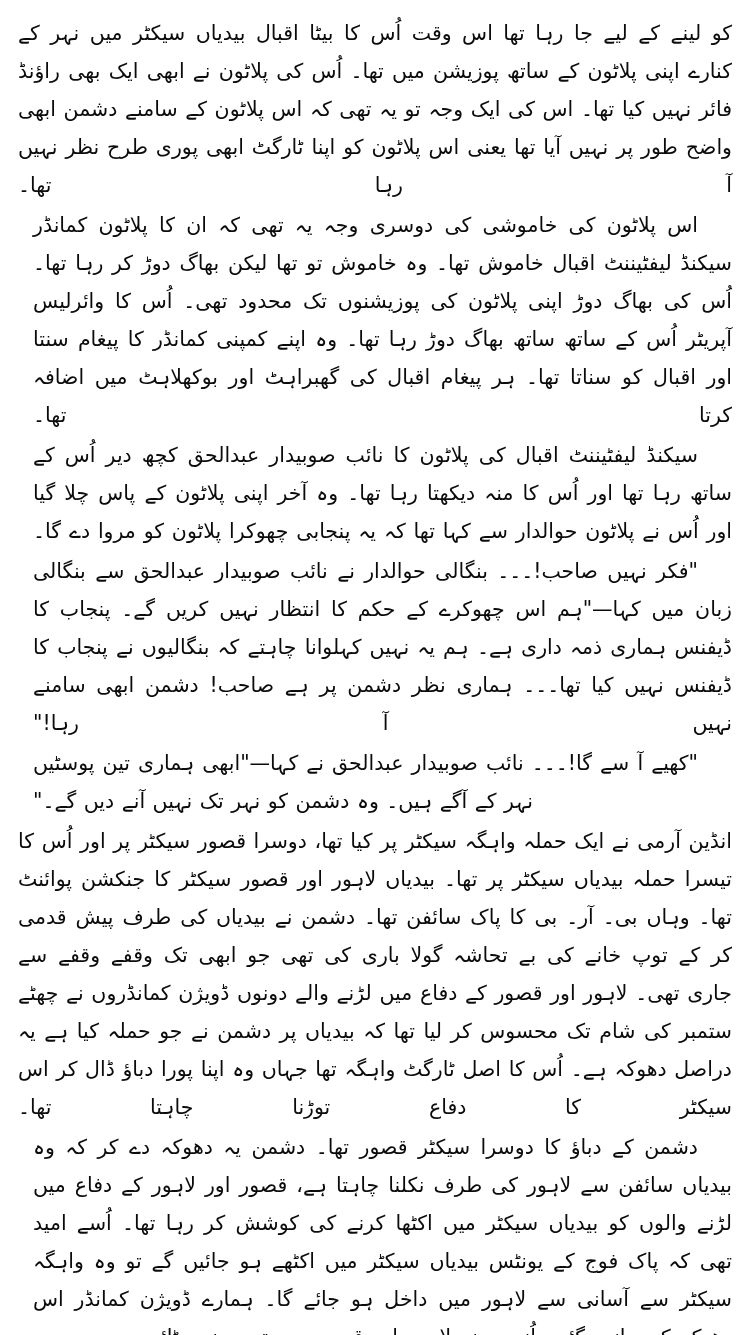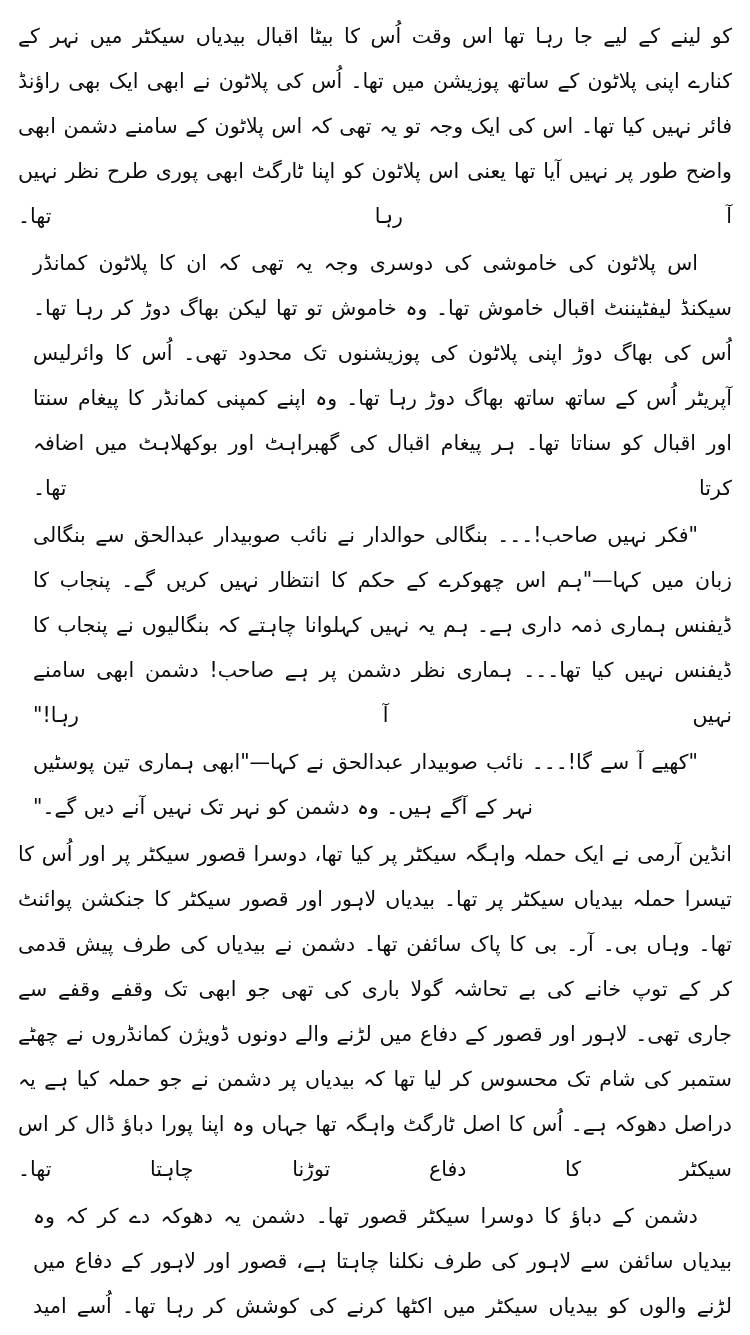--- a/index.html
+++ b/index.html
@@ -27,21 +27,21 @@
     text-align-last: justify;
     unicode-bidi: embed;
   }
   .para {
     direction: rtl;
     text-align: justify;
     text-align-last: justify;
     color: #0b0b0b;
     font-family: "DejaVu Sans", sans-serif;
     font-size: 20.5px;
-    line-height: 45px;
+    line-height: 38px;
     letter-spacing: 0px;
     word-spacing: 1px;
     margin: 0 0 2px 0;
     text-justify: inter-word;
   }
   .para.indent {
     text-indent: 34px;
     margin-left: 15px;
   }
   .para.last-left {
@@ -52,18 +52,19 @@
     transform: none;
   }
 </style>
 </head>
 <body>
 
 <div id="page">
   <div class="doc">
     <p class="para">کو لینے کے لیے جا رہا تھا اس وقت اُس کا بیٹا اقبال بیدیاں سیکٹر میں نہر کے کنارے اپنی پلاٹون کے ساتھ پوزیشن میں تھا۔ اُس کی پلاٹون نے ابھی ایک بھی راؤنڈ فائر نہیں کیا تھا۔ اس کی ایک وجہ تو یہ تھی کہ اس پلاٹون کے سامنے دشمن ابھی واضح طور پر نہیں آیا تھا یعنی اس پلاٹون کو اپنا ٹارگٹ ابھی پوری طرح نظر نہیں آ رہا تھا۔</p>
     <p class="para indent">اس پلاٹون کی خاموشی کی دوسری وجہ یہ تھی کہ ان کا پلاٹون کمانڈر سیکنڈ لیفٹیننٹ اقبال خاموش تھا۔ وہ خاموش تو تھا لیکن بھاگ دوڑ کر رہا تھا۔ اُس کی بھاگ دوڑ اپنی پلاٹون کی پوزیشنوں تک محدود تھی۔ اُس کا وائرلیس آپریٹر اُس کے ساتھ ساتھ بھاگ دوڑ رہا تھا۔ وہ اپنے کمپنی کمانڈر کا پیغام سنتا اور اقبال کو سناتا تھا۔ ہر پیغام اقبال کی گھبراہٹ اور بوکھلاہٹ میں اضافہ کرتا تھا۔</p>
+    <p class="para indent">سیکنڈ لیفٹیننٹ اقبال کی پلاٹون کا نائب صوبیدار عبدالحق کچھ دیر اُس کے ساتھ رہا تھا اور اُس کا منہ دیکھتا رہا تھا۔ وہ آخر اپنی پلاٹون کے پاس چلا گیا اور اُس نے پلاٹون حوالدار سے کہا تھا کہ یہ پنجابی چھوکرا پلاٹون کو مروا دے گا۔</p>
     <p class="para indent">"فکر نہیں صاحب!۔۔۔ بنگالی حوالدار نے نائب صوبیدار عبدالحق سے بنگالی زبان میں کہا—"ہم اس چھوکرے کے حکم کا انتظار نہیں کریں گے۔ پنجاب کا ڈیفنس ہماری ذمہ داری ہے۔ ہم یہ نہیں کہلوانا چاہتے کہ بنگالیوں نے پنجاب کا ڈیفنس نہیں کیا تھا۔۔۔ ہماری نظر دشمن پر ہے صاحب! دشمن ابھی سامنے نہیں آ رہا!"</p>
     <p class="para indent last-left">"کھیے آ سے گا!۔۔۔ نائب صوبیدار عبدالحق نے کہا—"ابھی ہماری تین پوسٹیں نہر کے آگے ہیں۔ وہ دشمن کو نہر تک نہیں آنے دیں گے۔"</p>
     <p class="para">انڈین آرمی نے ایک حملہ واہگہ سیکٹر پر کیا تھا، دوسرا قصور سیکٹر پر اور اُس کا تیسرا حملہ بیدیاں سیکٹر پر تھا۔ بیدیاں لاہور اور قصور سیکٹر کا جنکشن پوائنٹ تھا۔ وہاں بی۔ آر۔ بی کا پاک سائفن تھا۔ دشمن نے بیدیاں کی طرف پیش قدمی کر کے توپ خانے کی بے تحاشہ گولا باری کی تھی جو ابھی تک وقفے وقفے سے جاری تھی۔ لاہور اور قصور کے دفاع میں لڑنے والے دونوں ڈویژن کمانڈروں نے چھٹے ستمبر کی شام تک محسوس کر لیا تھا کہ بیدیاں پر دشمن نے جو حملہ کیا ہے یہ دراصل دھوکہ ہے۔ اُس کا اصل ٹارگٹ واہگہ تھا جہاں وہ اپنا پورا دباؤ ڈال کر اس سیکٹر کا دفاع توڑنا چاہتا تھا۔</p>
     <p class="para indent last-left">دشمن کے دباؤ کا دوسرا سیکٹر قصور تھا۔ دشمن یہ دھوکہ دے کر کہ وہ بیدیاں سائفن سے لاہور کی طرف نکلنا چاہتا ہے، قصور اور لاہور کے دفاع میں لڑنے والوں کو بیدیاں سیکٹر میں اکٹھا کرنے کی کوشش کر رہا تھا۔ اُسے امید تھی کہ پاک فوج کے یونٹس بیدیاں سیکٹر میں اکٹھے ہو جائیں گے تو وہ واہگہ سیکٹر سے آسانی سے لاہور میں داخل ہو جائے گا۔ ہمارے ڈویژن کمانڈر اس دھوکے کو بھانپ گئے۔ اُنہوں نے لاہور اور قصور سے توجہ نہ ہٹائی۔ وہ یہ بھی دیکھ رہے تھے کہ بیدیاں سائفن کے آگے سرحد کی طرف زمین ٹینکوں کے قابل نہیں۔ اُس علاقے میں دلدل بھی جگہ جگہ تھی۔ وہ جانتے تھے کہ دشمن اتنا احمق نہیں ہو سکتا کہ وہ اپنے ٹینک بھگا کر ڈبو دے گا۔ اس لیے بیدیاں سائفن کی طرف لے آئے۔ اس کے باوجود بیدیاں کے دفاع میں کوئی کسر رہنے نہیں دی گئی تھی۔</p>
   </div>
 </div>
 
 </body></html>

